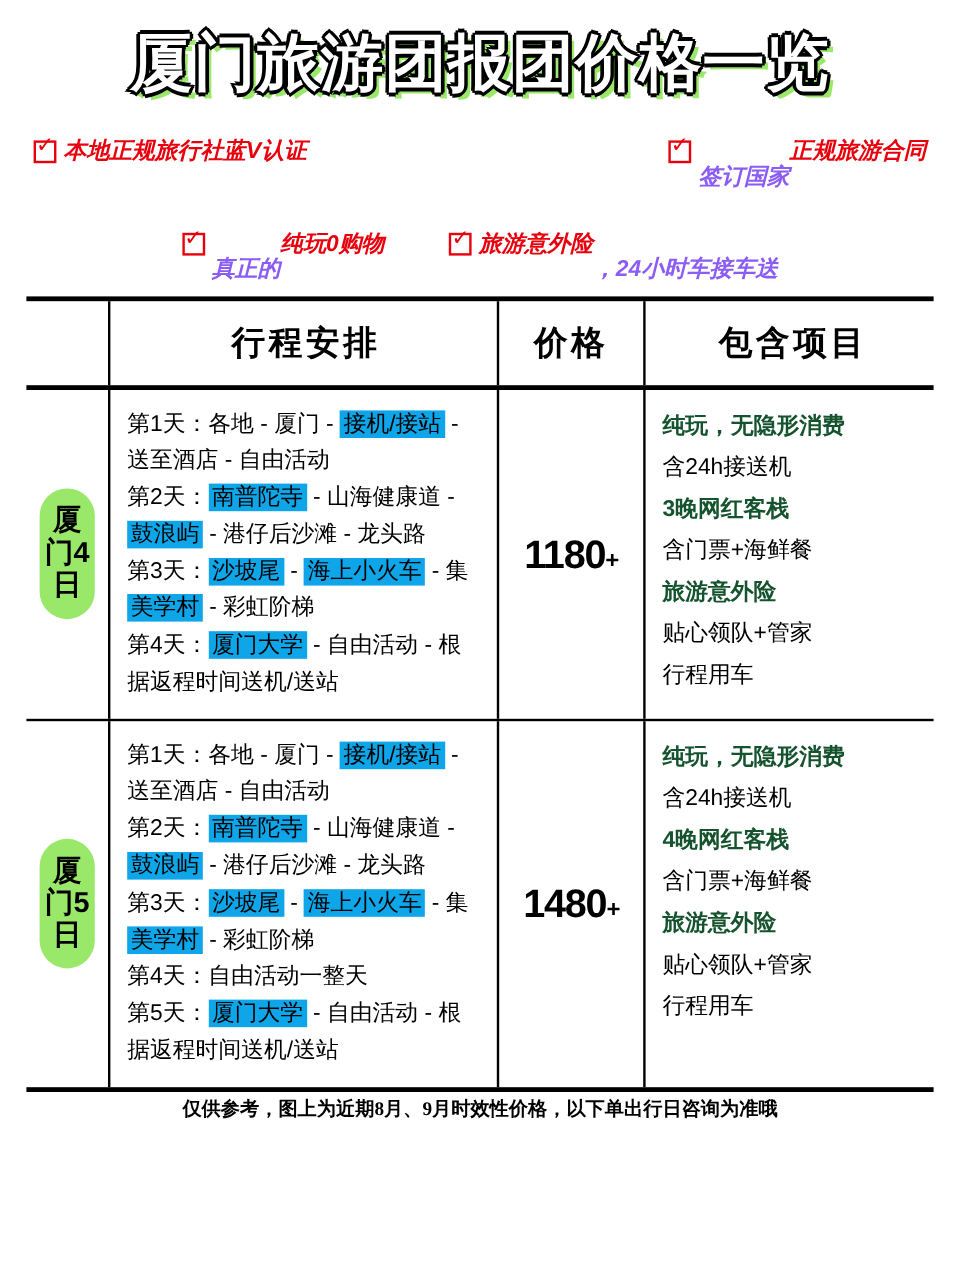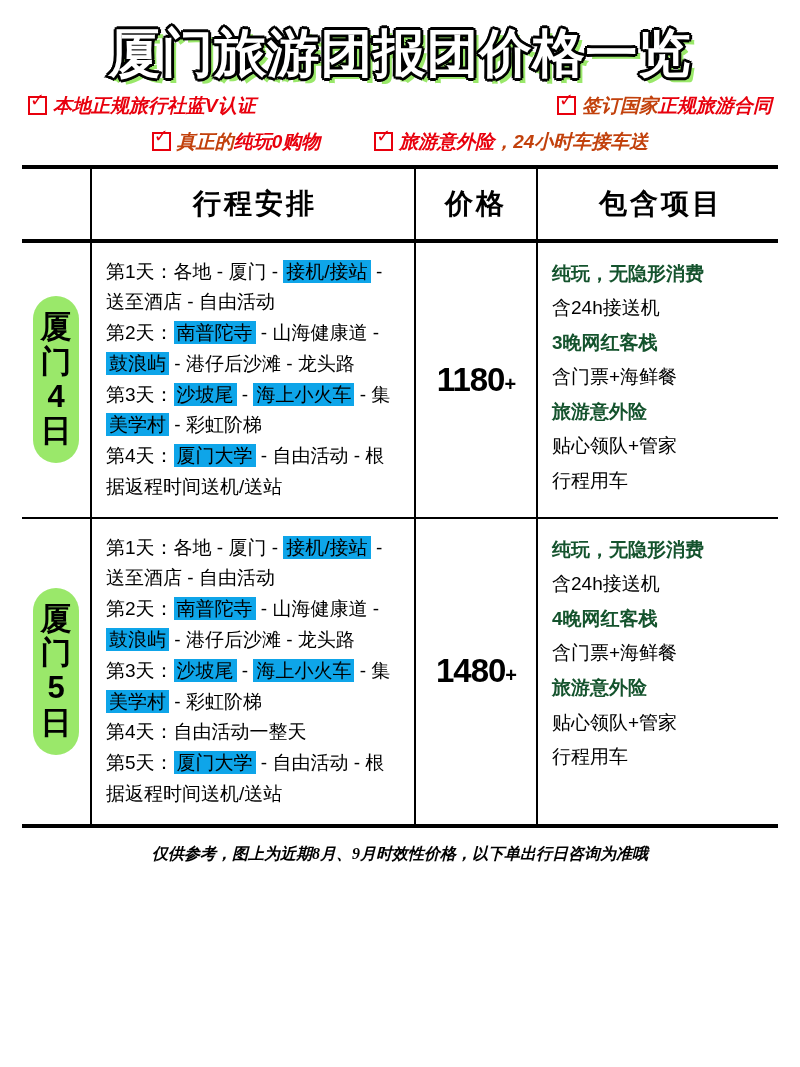--- a/index.html
+++ b/index.html
@@ -80,21 +80,21 @@
     content: "✓";
     position: absolute;
     left: 0px;
     top: -7px;
     font-size: 18px;
     line-height: 1;
     color: #e8000d;
     font-weight: bold;
   }
   .t-red { color: #e8000d; }
-  .t-black { color: #c2410c; }
+  .t-black { color: #8b5cf6; margin-top: 41px; }
 
   
   .table {
     border-top: 4px solid #000;
     border-bottom: 4px solid #000;
     margin-top: 8px;
   }
   .row {
     display: flex;
   }
@@ -147,21 +147,21 @@
     align-items: center;
     justify-content: center;
     letter-spacing: 3px;
   }
 
   
   .vlabel {
     background: #9ae86a;
     border-radius: 24px;
     padding: 14px 4px;
-    font-size: 31px;
+    font-size: 24px;
     font-weight: bold;
     line-height: 1.12;
     text-align: center;
     width: 38px;
   }
 
   
   .itin-line {
     font-size: 19px;
     line-height: 1.62;
@@ -193,22 +193,21 @@
     color: #14532d;
     font-weight: bold;
   }
 
   
   .footer {
     text-align: center;
     font-family: "Liberation Serif", "DejaVu Serif", serif;
     font-size: 16px;
     font-weight: bold;
-    margin-top: 16px;
-    font-style: italic;
+    margin-top: 4px;
   }
 </style>
 </head>
 <body>
 
 <div class="page">
 
   <div class="title-wrap">
     <div class="title">厦门旅游团报团价格一览</div>
   </div>

